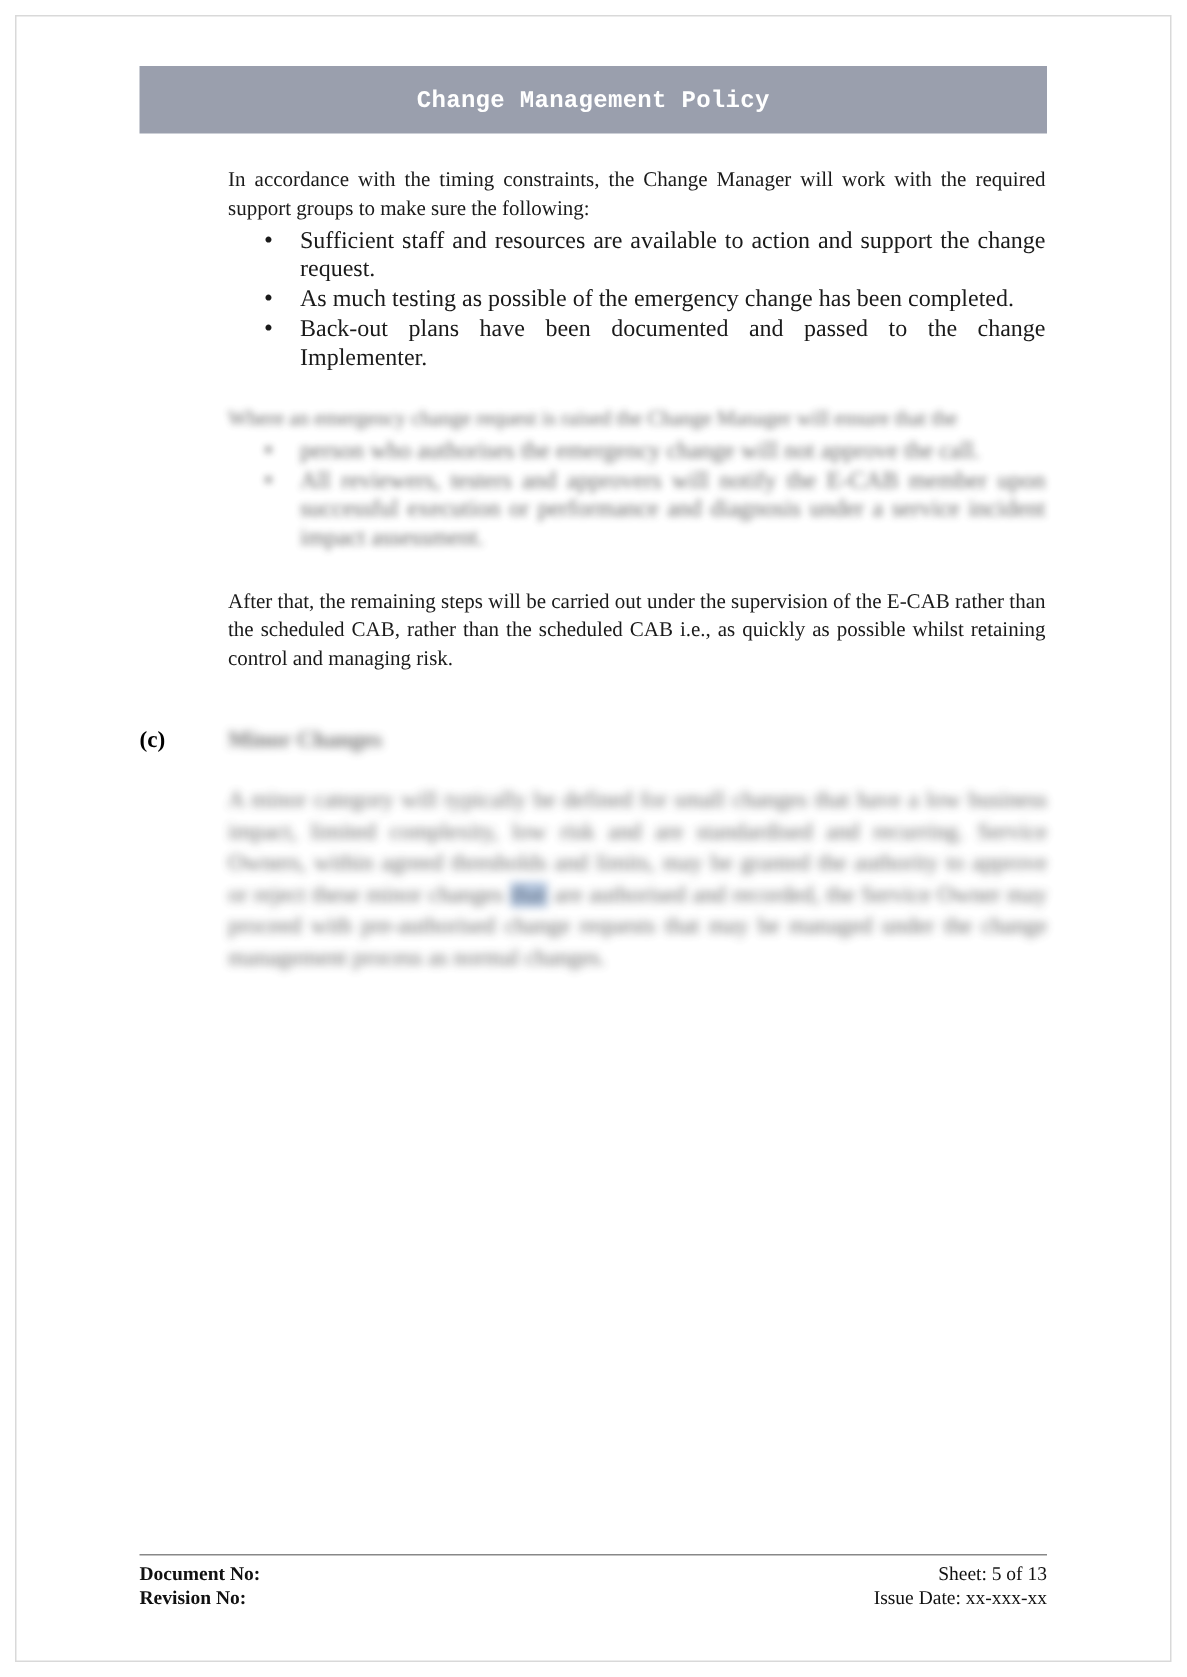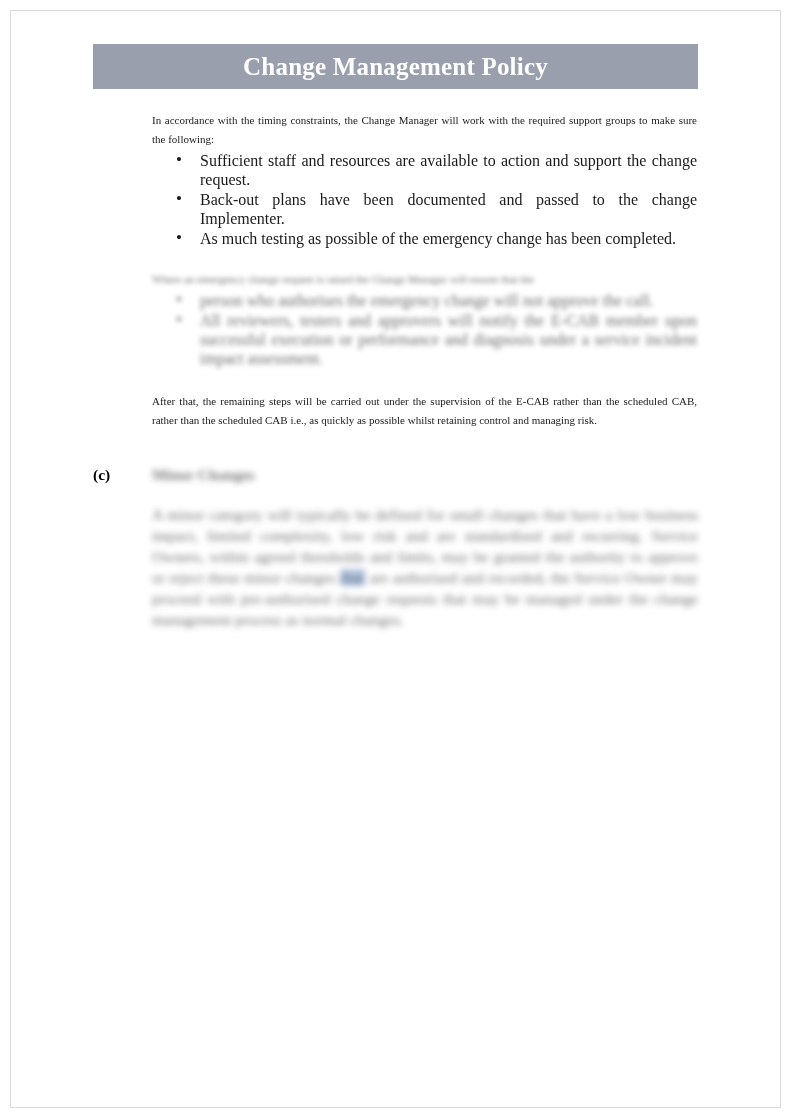--- a/index.html
+++ b/index.html
@@ -49,37 +49,37 @@
     width: 605px;
     height: 45px;
     background: #9a9fad;
     display: flex;
     align-items: center;
     justify-content: center;
     box-sizing: border-box;
   }
   .title-banner .title-text {
     color: #ffffff;
-    font-family: Liberation Serif, serif;
+    font-family: Liberation Mono, monospace;
     font-weight: bold;
-    font-size: 25px;
+    font-size: 16px;
     letter-spacing: 0.2px;
   }
 
   
   .body-area {
     margin-top: 22px;
     padding: 0 1px 0 59px;
     width: 605px;
     box-sizing: border-box;
   }
 
   p.para {
     margin: 0 0 0 0;
-    font-size: 11px;
+    font-size: 14px;
     line-height: 19px;
     text-align: justify;
     text-justify: inter-word;
     color: #1a1a1a;
   }
   p.para + p.para { margin-top: 16px; }
 
   ul.bullets {
     margin: 2px 0 0 0;
     padding-left: 48px;
@@ -196,22 +196,22 @@
     <div class="title-banner">
       <span class="title-text">Change Management Policy</span>
     </div>
 
     <div class="body-area">
 
       <p class="para">In accordance with the timing constraints, the Change Manager will work with the required support groups to make sure the following:</p>
 
       <ul class="bullets">
         <li>Sufficient staff and resources are available to action and support the change request.</li>
+        <li>As much testing as possible of the emergency change has been completed.</li>
         <li>Back-out plans have been documented and passed to the change Implementer.</li>
-        <li>As much testing as possible of the emergency change has been completed.</li>
       </ul>
 
       <div class="blurred-block blurred">
         <p class="para">Where an emergency change request is raised the Change Manager will ensure that the</p>
         <ul class="bullets">
           <li>person who authorises the emergency change will not approve the call.</li>
           <li>All reviewers, testers and approvers will notify the E-CAB member upon successful execution or performance and diagnosis under a service incident impact assessment.</li>
         </ul>
       </div>
 
@@ -223,14 +223,24 @@
     <div class="section-c">
       <span class="section-c-label">(c)</span>
       <div class="section-c-heading blurred-strong">Minor Changes</div>
       <div class="section-c-body blurred-strong">
         <p><span>A minor category will typically be defined for small changes that have a low business impact, limited complexity, low risk and are standardised and recurring. Service Owners, within agreed thresholds and limits, may be granted the authority to approve or reject these minor changes</span> <span class="highlight-word">that</span> <span>are authorised and recorded, the Service Owner may proceed with pre-authorised change requests that may be managed under the change management process as normal changes.</span></p>
       </div>
     </div>
 
   </div>
 
+  <div class="footer">
+    <div class="footer-row">
+      <span class="footer-left">Document No:</span>
+      <span class="footer-right">Sheet: 5 of 13</span>
+    </div>
+    <div class="footer-row">
+      <span class="footer-left">Revision No:</span>
+      <span class="footer-right">Issue Date: xx-xxx-xx</span>
+    </div>
+  </div>
 
 </div>
 
 </body></html>

